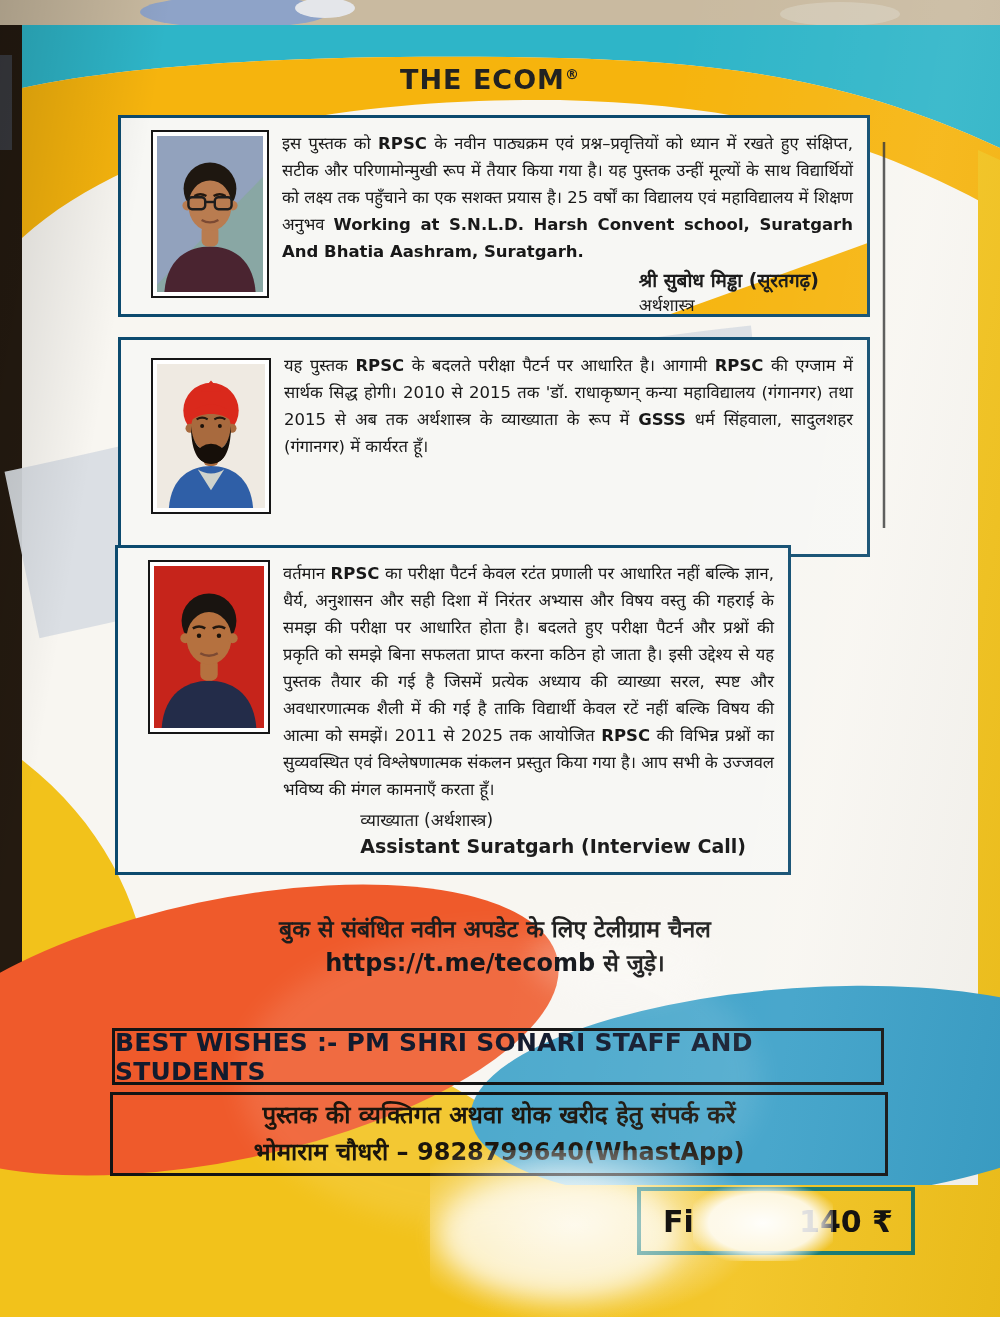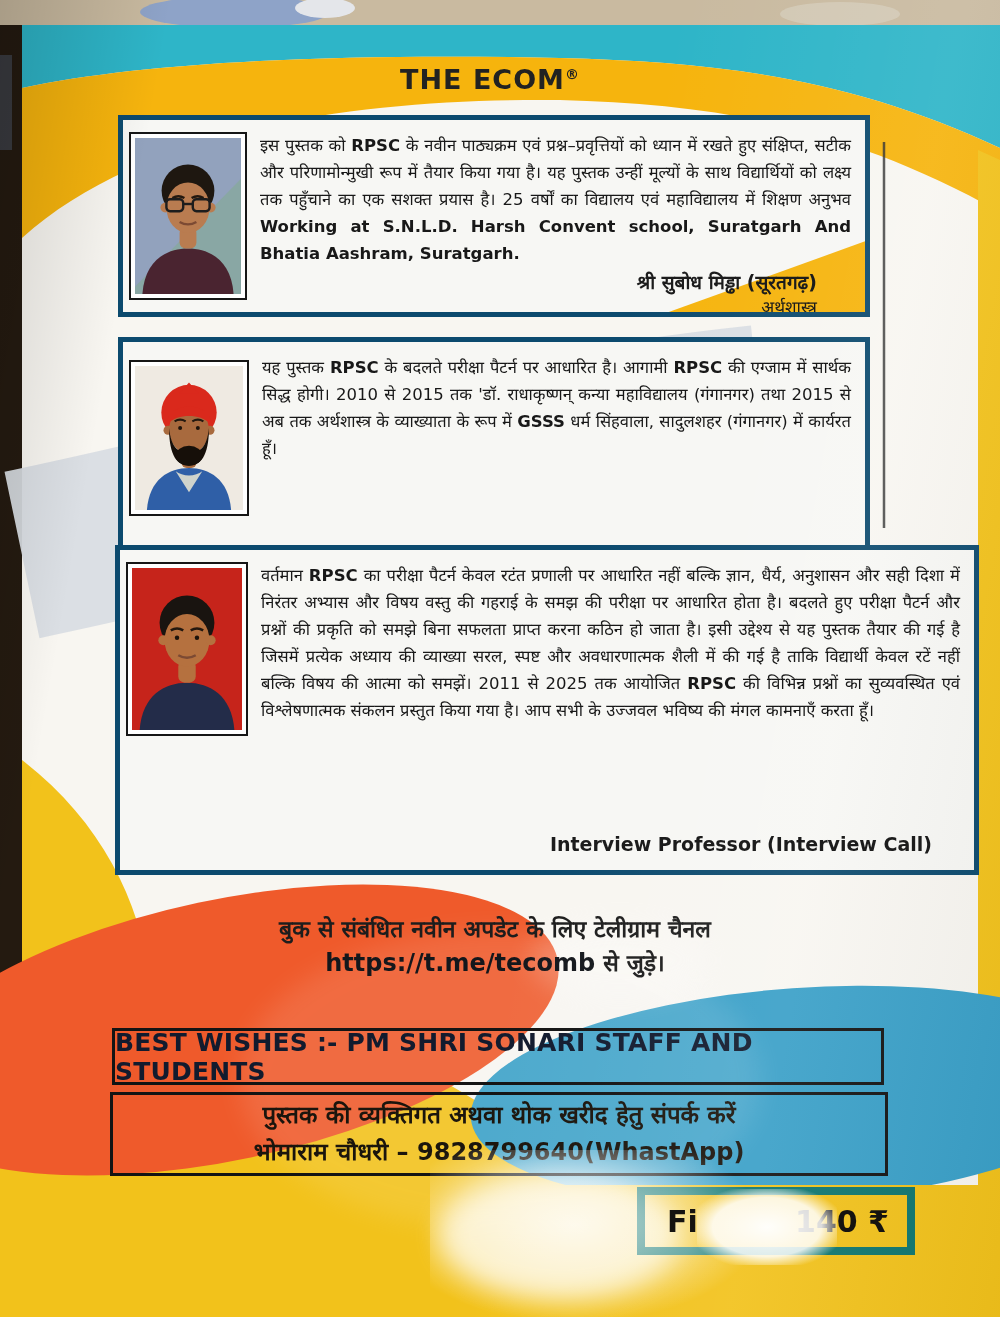--- a/index.html
+++ b/index.html
@@ -5,39 +5,39 @@
   html,body{margin:0;padding:0;background:#17100a;}
   .scene{position:relative;width:1000px;height:1317px;overflow:hidden;
          font-family:"DejaVu Sans","Liberation Sans",sans-serif;color:#1c1c1c;}
   .bgsvg{position:absolute;inset:0;width:100%;height:100%;display:block;}
 
   .title{position:absolute;top:64px;left:0;width:980px;text-align:center;
          font-size:27px;font-weight:700;letter-spacing:1px;color:#222;}
   .title sup{font-size:14px;vertical-align:super;font-weight:700;}
 
   .t-box{position:absolute;left:118px;width:752px;background:#f7f7f4;
-         border:5px solid #0c4a6e;box-sizing:border-box;display:flex;
-         padding:12px 14px 8px 6px;overflow:hidden;}
+         border:3px solid #0c4a6e;box-sizing:border-box;display:flex;
+         padding:12px 14px 8px 30px;overflow:hidden;}
   .t1{top:115px;height:202px;}
   .t2{top:337px;height:220px;}
-  .t3{top:545px;height:330px;left:115px;width:864px;}
+  .t3{top:545px;height:330px;left:115px;width:676px;}
   .wedge{position:absolute;right:-1px;bottom:-1px;width:200px;height:72px;
          clip-path:polygon(100% 0,100% 100%,0 100%);background:#f6b40d;}
   .t-photo{flex:none;background:#fff;border:2px solid #161616;padding:4px;
            box-sizing:border-box;}
   .t1 .t-photo{width:118px;height:168px;}
   .t2 .t-photo{width:120px;height:156px;margin-top:6px;}
   .t3 .t-photo{width:122px;height:174px;}
   .t-photo svg{width:100%;height:100%;display:block;}
   .t-body{flex:1;display:flex;flex-direction:column;padding-left:13px;
           position:relative;z-index:2;}
   .t-text{margin:0;font-size:16.5px;line-height:27px;text-align:justify;
           font-weight:500;color:#181818;}
   .t-text .b{font-weight:700;}
-  .t-sig{margin-top:auto;margin-left:auto;text-align:right;padding:2px 34px 4px 0;}
+  .t-sig{margin-top:auto;margin-left:auto;text-align:left;padding:2px 34px 4px 0;}
   .t3 .t-sig{margin-right:28px;padding-right:0;}
   .sig-name{font-size:19px;font-weight:600;line-height:26px;}
   .sig-role{font-size:17px;font-weight:500;line-height:25px;}
   .sig-en{font-size:19px;font-weight:700;line-height:27px;}
 
   .telegram{position:absolute;top:912px;left:0;width:990px;text-align:center;}
   .tg-l1{font-size:23px;font-weight:600;color:#1d1d1d;line-height:34px;}
   .tg-l2{font-size:23px;font-weight:600;color:#1d1d1d;line-height:34px;}
   .tg-url{font-weight:700;font-size:24px;color:#14171c;}
 
@@ -45,21 +45,21 @@
           border:3px solid #141414;box-sizing:border-box;display:flex;
           align-items:center;justify-content:center;}
   .wishes span{font-size:25px;font-weight:700;color:#121b2e;letter-spacing:.2px;}
 
   .contact{position:absolute;left:110px;top:1092px;width:778px;height:84px;
            border:3px solid #141414;box-sizing:border-box;display:flex;
            flex-direction:column;align-items:center;justify-content:center;}
   .contact div{font-size:24px;font-weight:600;color:#1b150d;line-height:37px;}
 
   .price{position:absolute;left:637px;top:1187px;width:278px;height:68px;
-         border:8px solid #0f766e;box-sizing:border-box;display:flex;
+         border:4px solid #0f766e;box-sizing:border-box;display:flex;
          align-items:center;justify-content:space-between;padding:0 18px 0 22px;}
   .price span{font-size:30px;font-weight:700;color:#151310;position:relative;z-index:1;}
   .price .pglare{position:absolute;left:52px;top:-6px;width:140px;height:76px;
          background:radial-gradient(ellipse at center,rgba(255,255,255,.98) 0%,
          rgba(255,255,255,.85) 55%,rgba(255,255,255,0) 80%);z-index:2;}
 
   .glare-main{position:absolute;left:430px;top:1150px;width:320px;height:167px;
         background:radial-gradient(ellipse at 45% 45%,rgba(255,255,255,.75) 0%,
         rgba(255,255,255,.35) 50%,rgba(255,255,255,0) 75%);pointer-events:none;}
   .scene::after{content:"";position:absolute;inset:0;pointer-events:none;
@@ -182,21 +182,22 @@
             <circle cx="69" cy="58" r="4" fill="#b5713f"></circle>
             <path d="M37 50 q5 -3 10 0 M53 50 q5 -3 10 0" stroke="#23180f" stroke-width="2" fill="none"></path>
             <circle cx="42" cy="56" r="1.8" fill="#1d130b"></circle>
             <circle cx="58" cy="56" r="1.8" fill="#1d130b"></circle>
             <path d="M43 70 q7 4 14 0" stroke="#7c4a33" stroke-width="2" fill="none"></path>
           </svg>
         </div>
         <div class="t-body">
           <p class="t-text"><span>वर्तमान </span><span class="b">RPSC</span><span> का परीक्षा पैटर्न केवल रटंत प्रणाली पर आधारित नहीं बल्कि ज्ञान, धैर्य, अनुशासन और सही दिशा में निरंतर अभ्यास और विषय वस्तु की गहराई के समझ की परीक्षा पर आधारित होता है। बदलते हुए परीक्षा पैटर्न और प्रश्नों की प्रकृति को समझे बिना सफलता प्राप्त करना कठिन हो जाता है। इसी उद्देश्य से यह पुस्तक तैयार की गई है जिसमें प्रत्येक अध्याय की व्याख्या सरल, स्पष्ट और अवधारणात्मक शैली में की गई है ताकि विद्यार्थी केवल रटें नहीं बल्कि विषय की आत्मा को समझें। 2011 से 2025 तक आयोजित </span><span class="b">RPSC</span><span> की विभिन्न प्रश्नों का सुव्यवस्थित एवं विश्लेषणात्मक संकलन प्रस्तुत किया गया है। आप सभी के उज्जवल भविष्य की मंगल कामनाएँ करता हूँ।</span></p>
           <div class="t-sig">
-            <div class="sig-en">Interview Professor (Interview Call)</div>
+            <div class="sig-role">व्याख्याता  (अर्थशास्त्र)</div>
+            <div class="sig-en">Assistant Suratgarh (Interview Call)</div>
           </div>
         </div>
       </div>
     </div>
 
   <div class="telegram">
     <div class="tg-l1">बुक से संबंधित नवीन अपडेट के लिए टेलीग्राम चैनल</div>
     <div class="tg-l2">
       <span class="tg-url">https://t.me/tecomb</span><span> से जुड़े।</span>
     </div>

